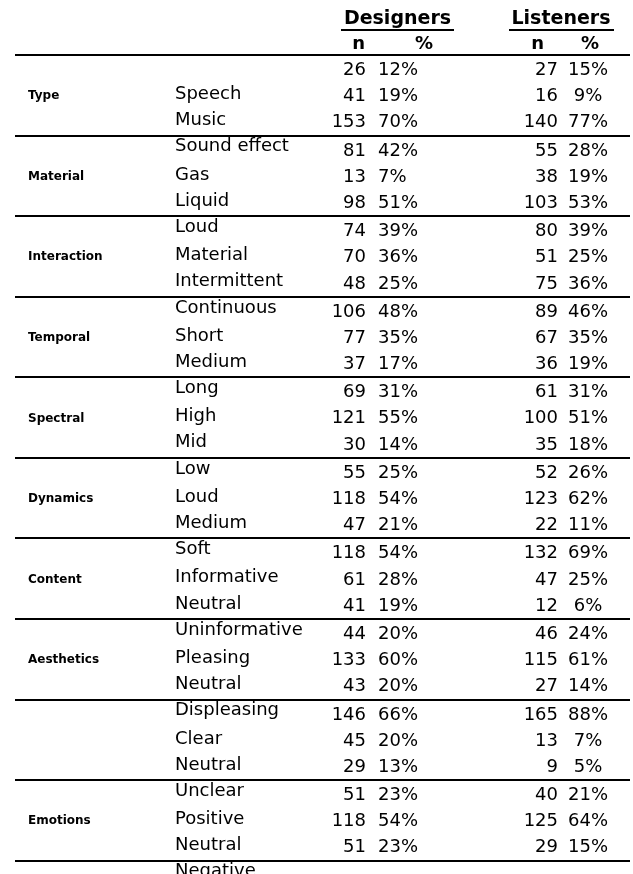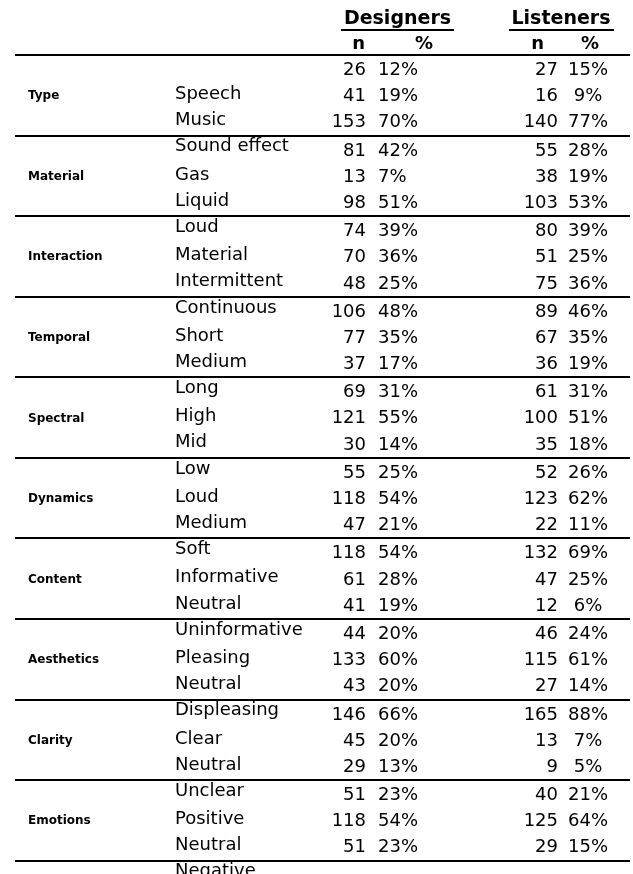--- a/index.html
+++ b/index.html
@@ -210,21 +210,20 @@
   <div class="cell ln num">115</div>
   <div class="cell lp">61%</div>
 
   <div class="cell sub">Displeasing</div>
   <div class="cell dn num">43</div>
   <div class="cell dp">20%</div>
   <div class="cell ln num">27</div>
   <div class="cell lp">14%</div>
 </div>
       <div class="grid group">
-        <div class="cell cat">Clarity</div>
   <div class="cell sub">Clear</div>
   <div class="cell dn num">146</div>
   <div class="cell dp">66%</div>
   <div class="cell ln num">165</div>
   <div class="cell lp">88%</div>
 
   <div class="cell sub">Neutral</div>
   <div class="cell dn num">45</div>
   <div class="cell dp">20%</div>
   <div class="cell ln num">13</div>

